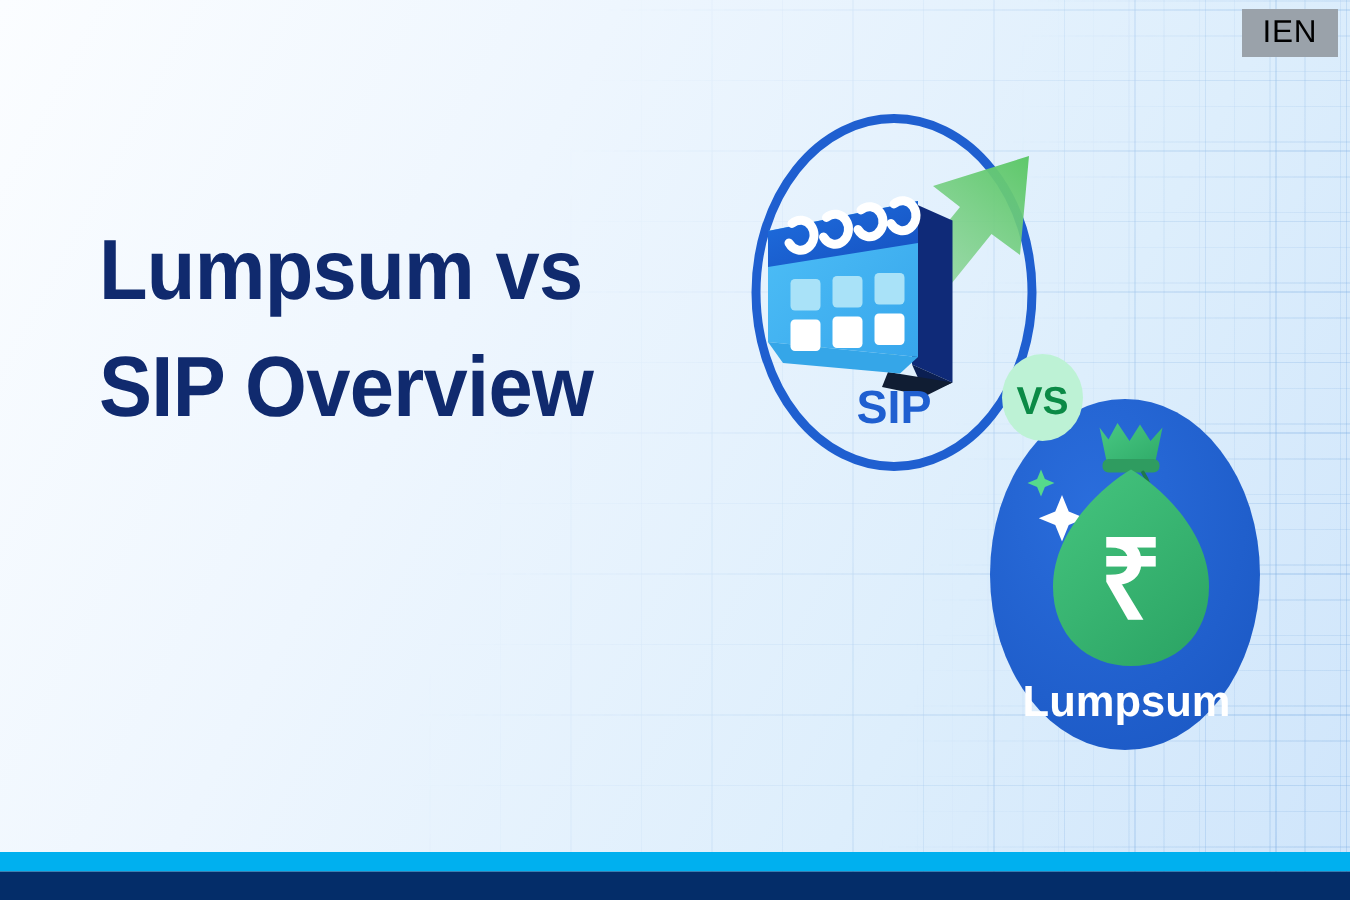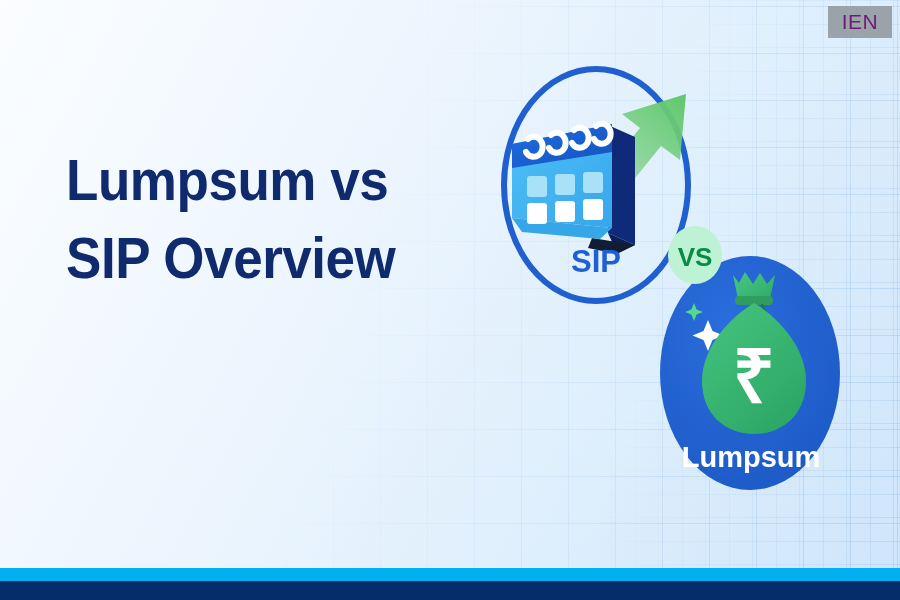--- a/index.html
+++ b/index.html
@@ -49,21 +49,21 @@
     top: 6px;
     left: 828px;
     width: 64px;
     height: 32px;
     background: #9aa2aa;
     display: flex;
     align-items: center;
     justify-content: center;
   }
   .logo-badge .logo-text {
-    color: #701a75;
+    color: #000000;
     font-size: 21px;
     font-weight: 400;
     letter-spacing: 0.5px;
     font-family: "Liberation Sans", sans-serif;
   }
 
   
   .headline {
     position: absolute;
     left: 66px;
@@ -77,21 +77,21 @@
     letter-spacing: -0.5px;
     transform: scaleX(0.93);
     transform-origin: left top;
     white-space: pre-line;
   }
 
   
   .art {
     position: absolute;
     left: 470px;
-    top: 20px;
+    top: 30px;
     width: 430px;
     height: 520px;
   }
   .art svg { display: block; }
 
   
   .bar-cyan {
     position: absolute;
     left: 0;
     right: 0;

